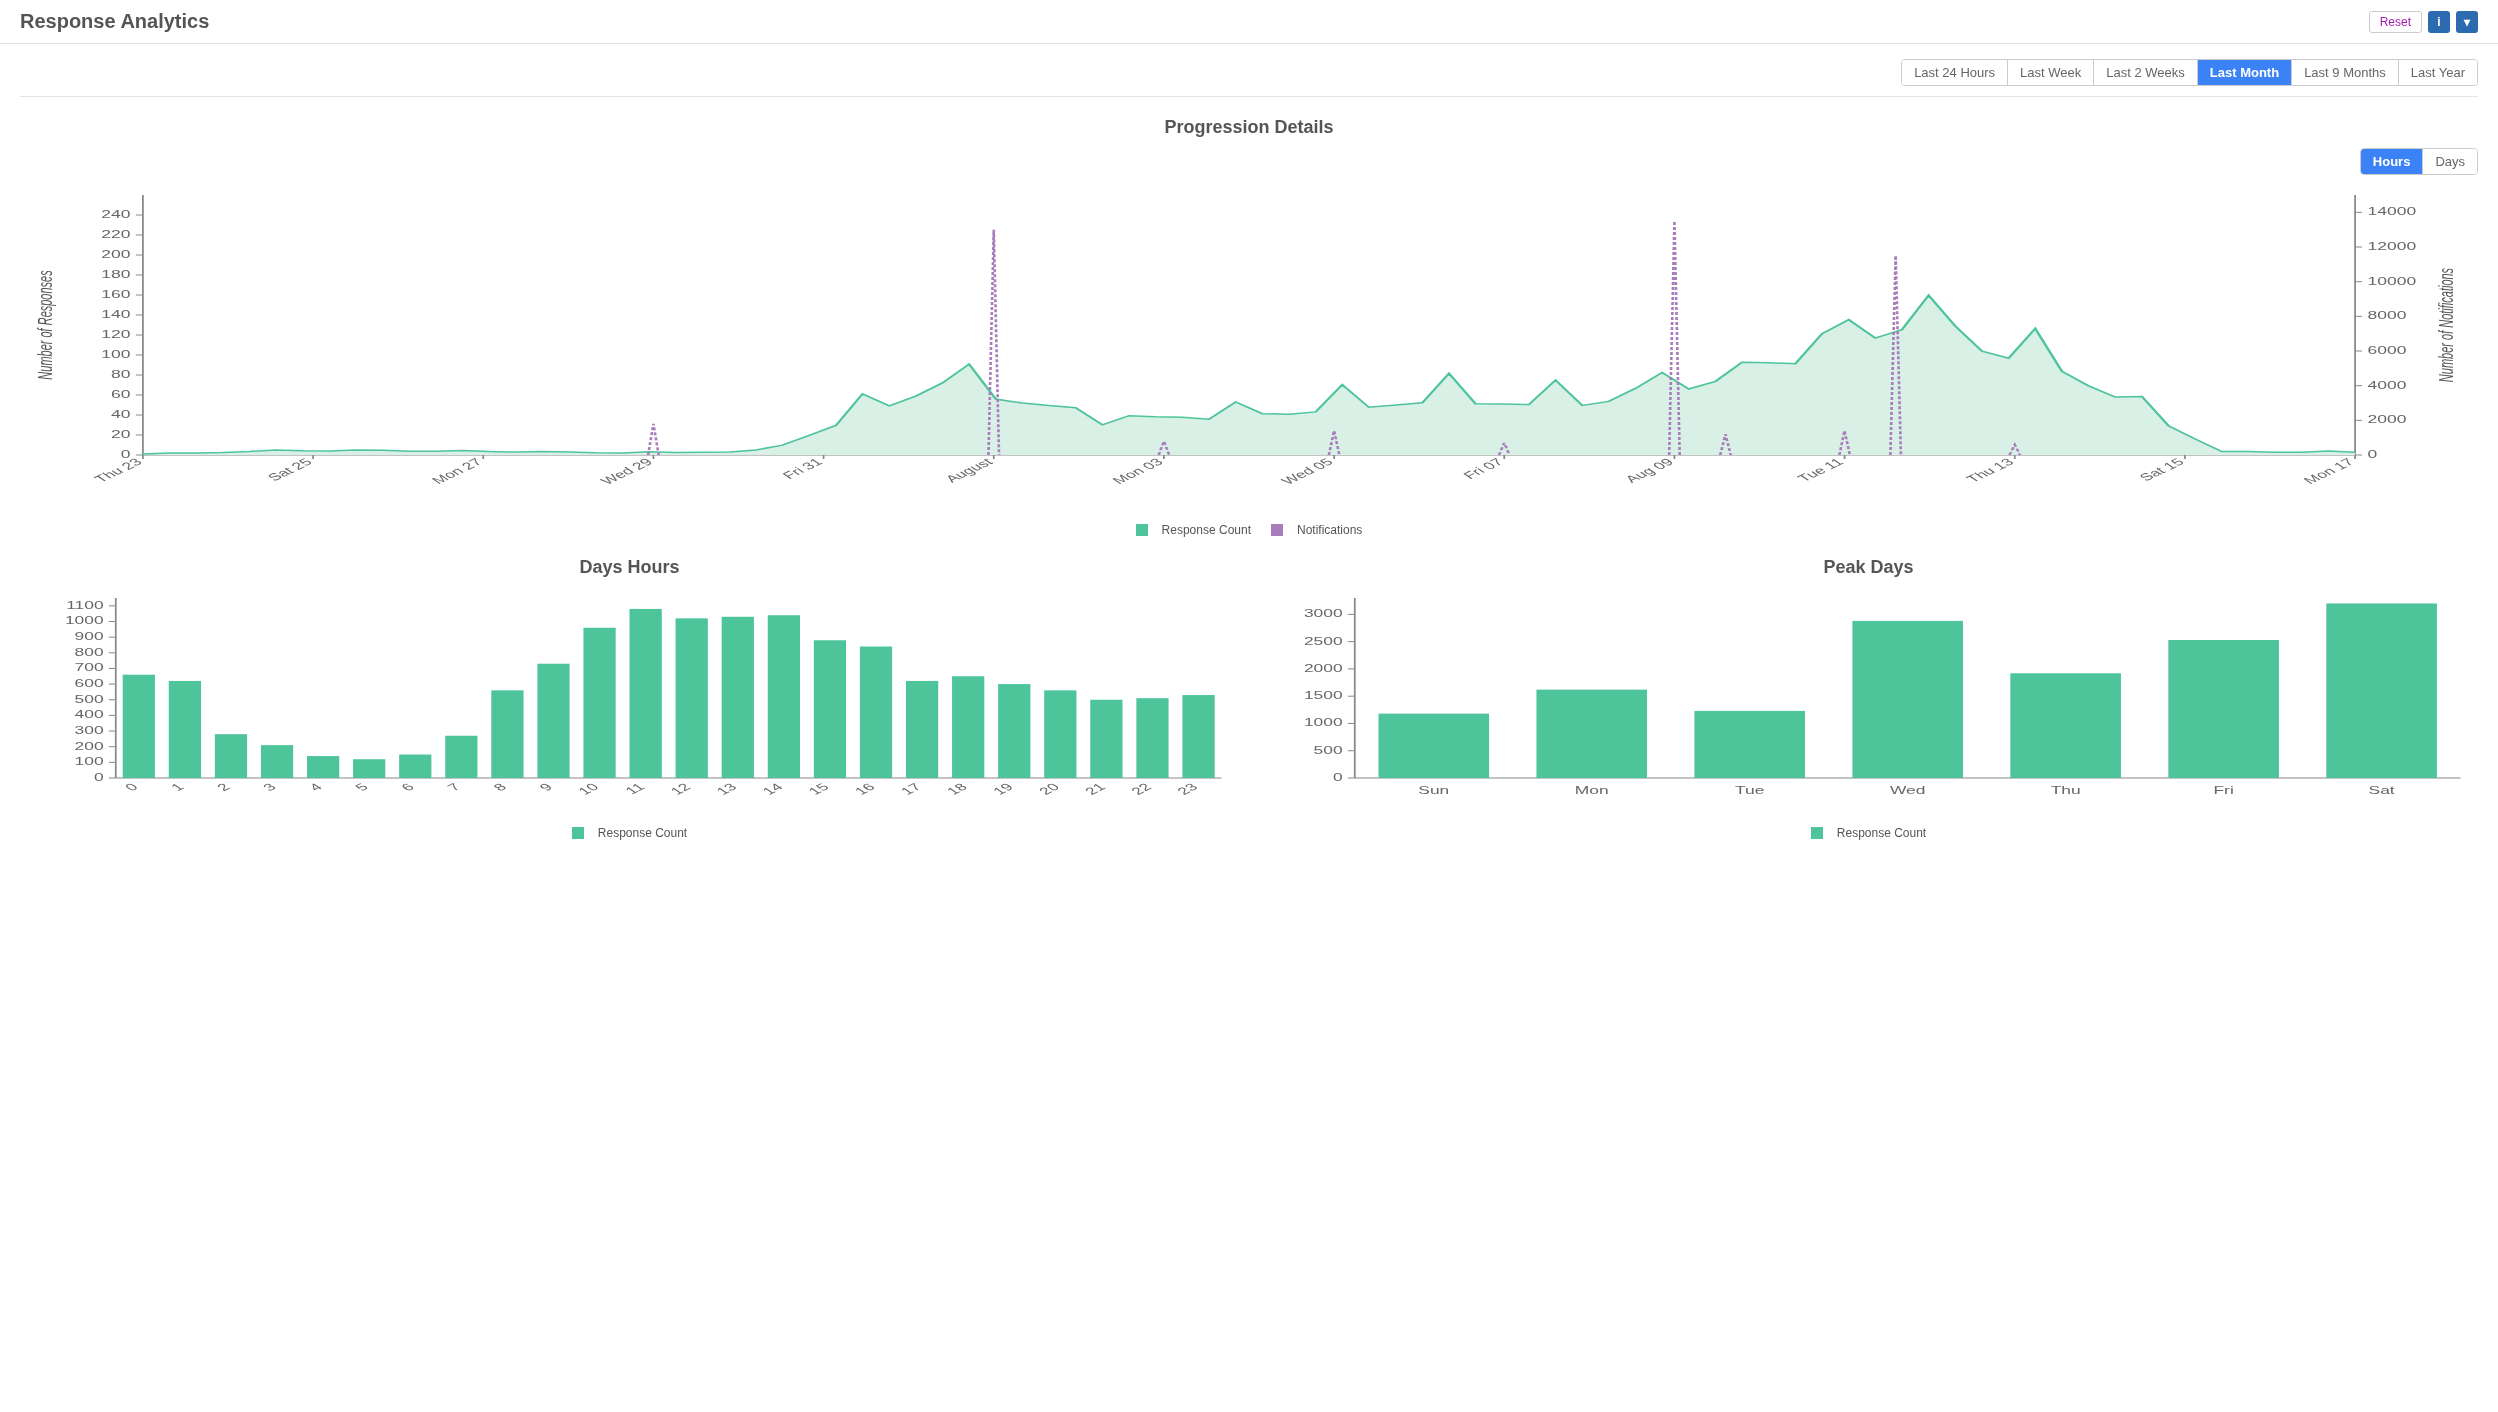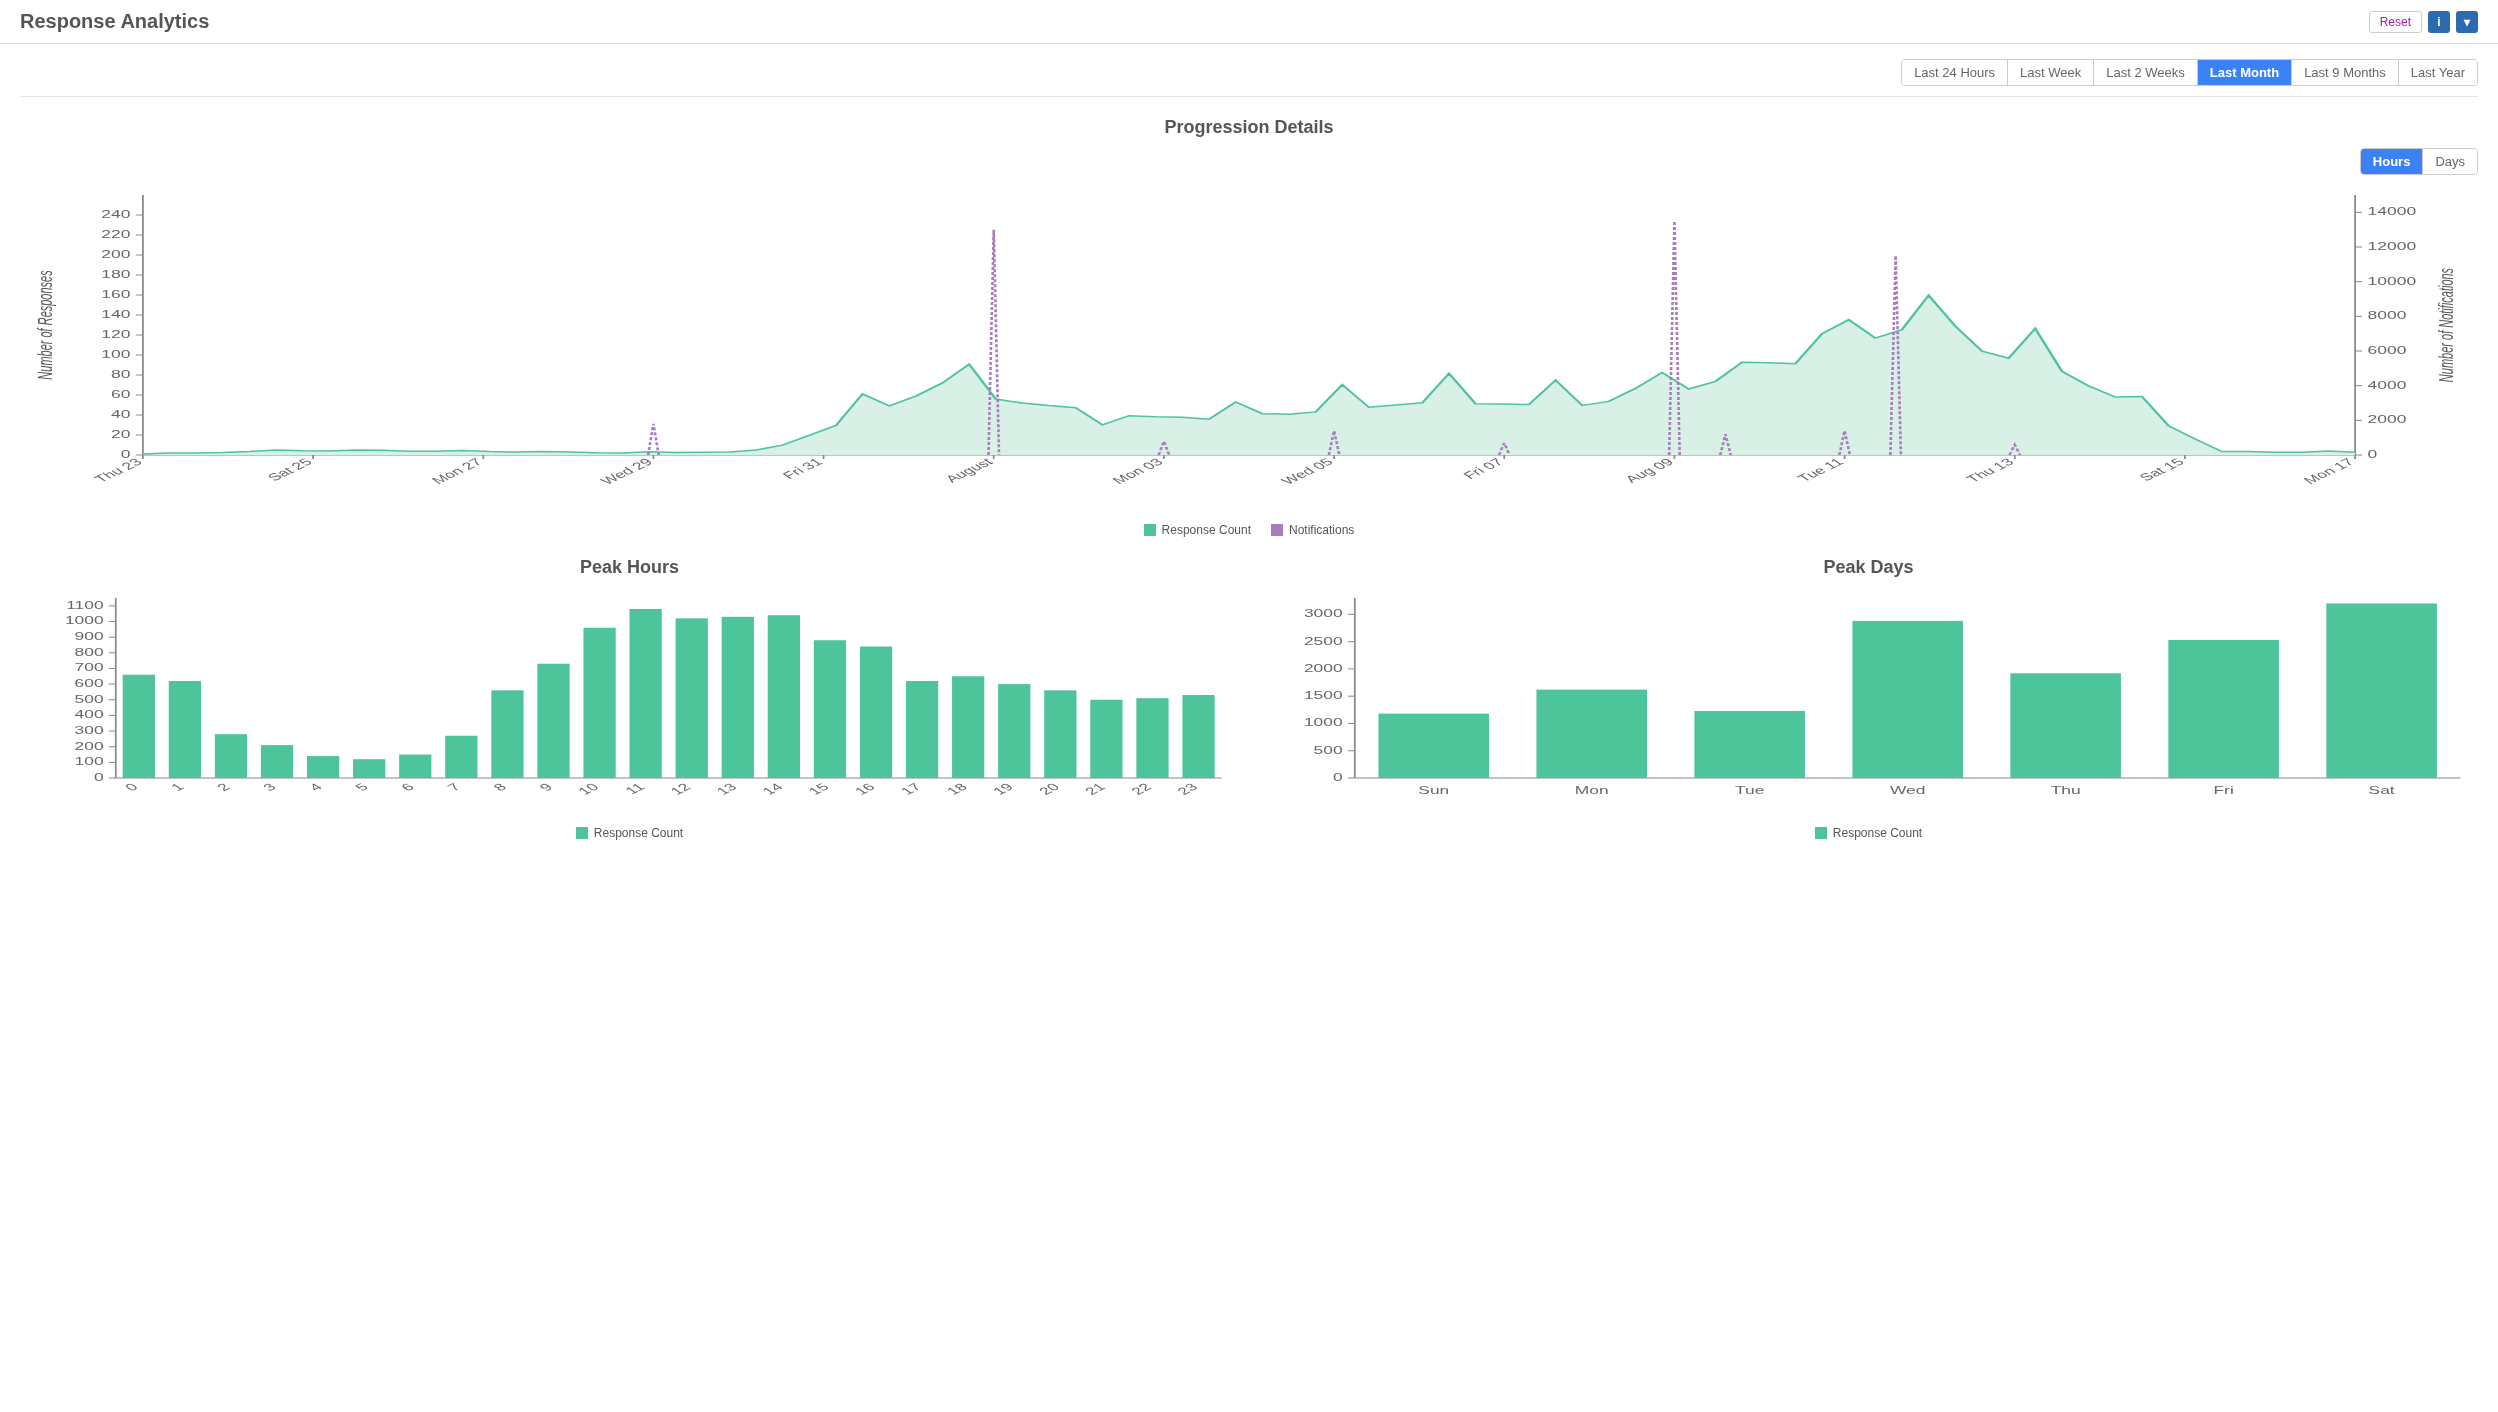--- a/index.html
+++ b/index.html
@@ -17,21 +17,21 @@
 .divider { border-bottom: 1px solid #e5e5e5; margin: 0 20px 20px; }
 .chart-section { padding: 0 20px 20px; }
 .chart-title { text-align: center; font-size: 18px; font-weight: bold; color: #555; margin-bottom: 10px; }
 .toggle-row { display: flex; justify-content: flex-end; margin-bottom: 10px; }
 .chart-container { position: relative; }
 svg { display: block; }
 .axis-label { font-size: 11px; fill: #555; font-style: italic; }
 .tick-label { font-size: 10px; fill: #666; }
 .tick-label-x { font-size: 10px; fill: #666; }
 .legend { display: flex; justify-content: center; gap: 20px; margin-top: 8px; font-size: 12px; color: #555; }
-.legend-item { display: flex; align-items: center; gap: 6px; }
+.legend-item { display: flex; align-items: center; gap: 14px; }
 .legend-swatch { width: 12px; height: 12px; }
 .bottom-row { display: flex; gap: 20px; padding: 0 20px 20px; }
 .bottom-chart { flex: 1; }
 </style>
 </head>
 <body>
 
 <div class="header">
   <h1>Response Analytics</h1>
   <div class="header-controls">
@@ -159,21 +159,21 @@
     </div>
     <div class="legend-item">
       <span class="legend-swatch" style="background:#a97dbb"></span>
       <span>Notifications</span>
     </div>
   </div>
 </div>
 
 <div class="bottom-row">
   <div class="bottom-chart">
-    <div class="chart-title">Peak Hours</div>
+    <div class="chart-title">Days Hours</div>
     <svg id="peak-hours-svg" width="100%" height="230" viewBox="0 0 700 230" preserveAspectRatio="none">
         <line x1="55" y1="10" x2="55" y2="190" stroke="#888"></line>
         <line x1="55" y1="190" x2="690" y2="190" stroke="#888"></line>
         <line x1="51" y1="190" x2="55" y2="190" stroke="#888"></line>
         <text x="48" y="193" text-anchor="end" class="tick-label">0</text>
         <line x1="51" y1="174.34782608695653" x2="55" y2="174.34782608695653" stroke="#888"></line>
         <text x="48" y="177.34782608695653" text-anchor="end" class="tick-label">100</text>
         <line x1="51" y1="158.69565217391303" x2="55" y2="158.69565217391303" stroke="#888"></line>
         <text x="48" y="161.69565217391303" text-anchor="end" class="tick-label">200</text>
         <line x1="51" y1="143.04347826086956" x2="55" y2="143.04347826086956" stroke="#888"></line>

